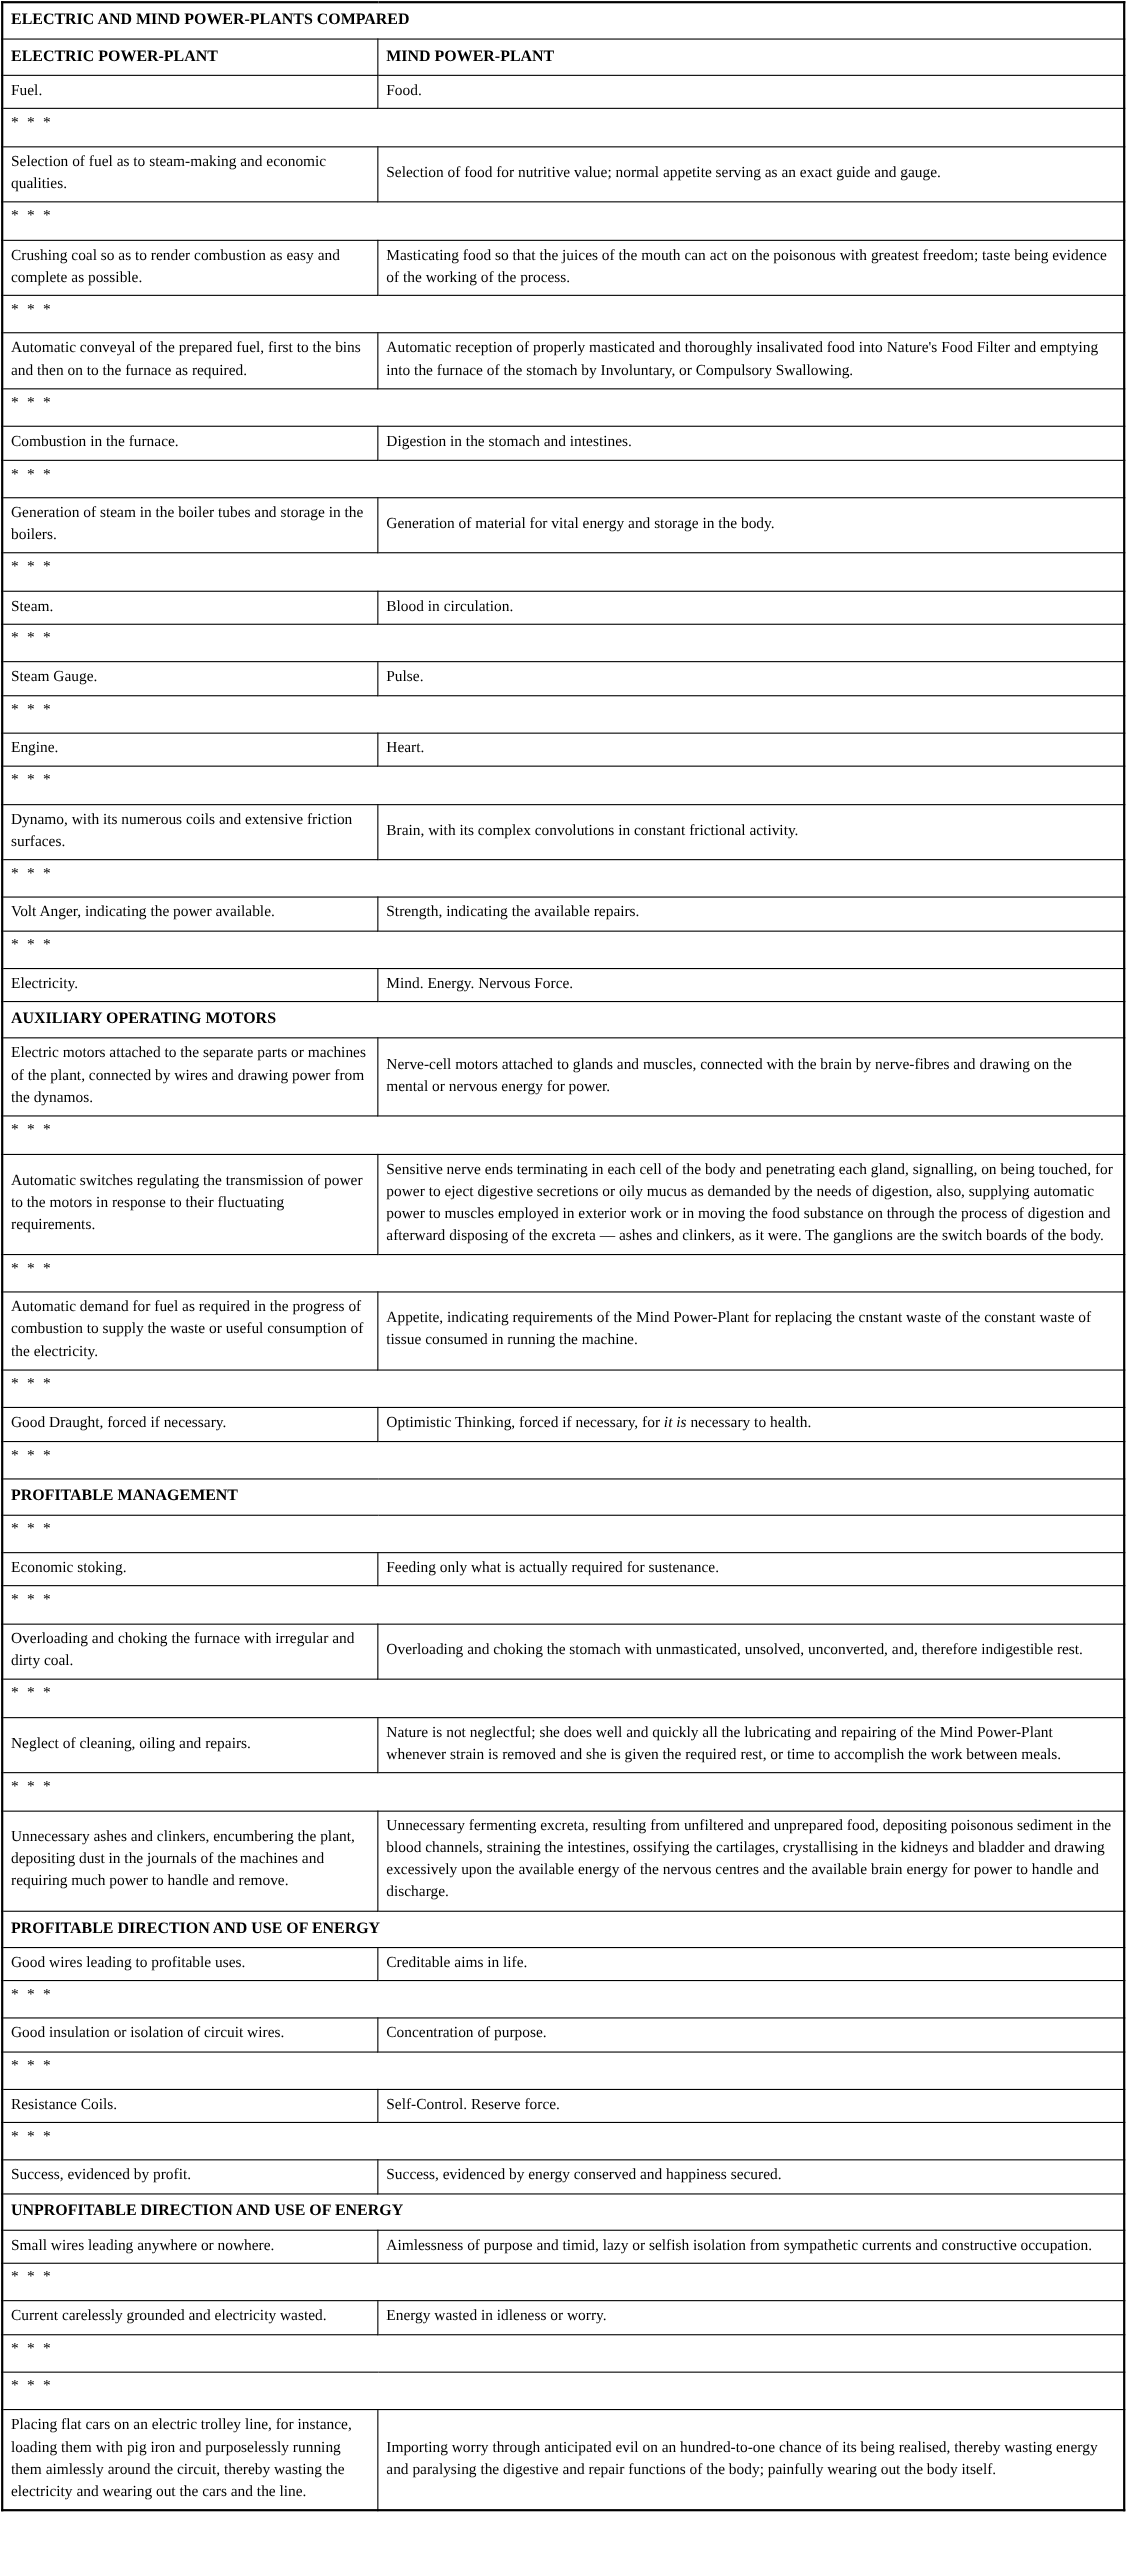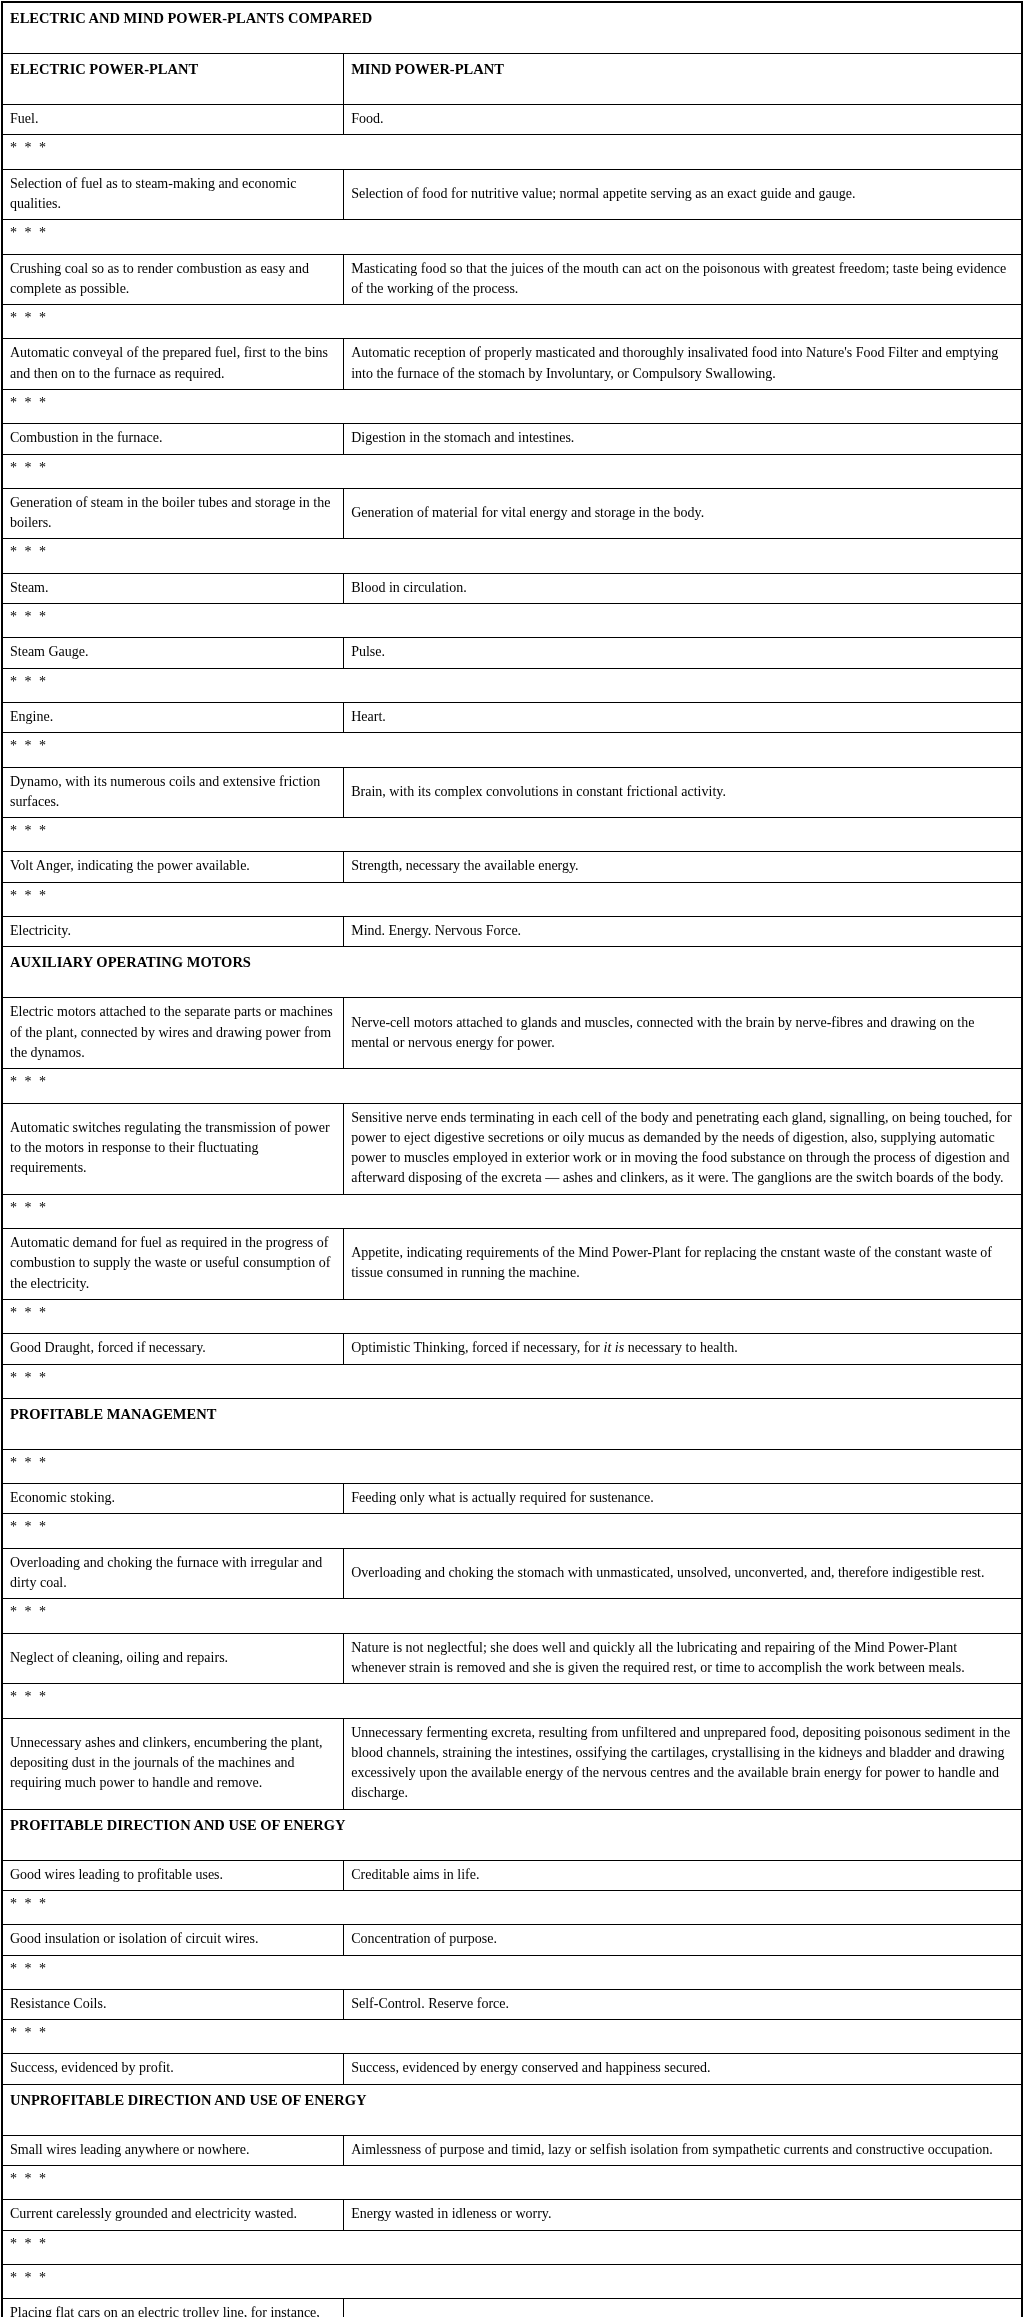--- a/index.html
+++ b/index.html
@@ -28,21 +28,21 @@
     font-size: 14px;
     line-height: 1.45;
     vertical-align: middle;
     text-align: left;
     word-wrap: break-word;
   }
   .title-cell, th.col-header, .section-cell {
     font-weight: bold;
     font-size: 14.5px;
     padding-top: 5px;
-    padding-bottom: 24px;
+    padding-bottom: 6px;
   }
   .separator-cell {
     vertical-align: top;
     letter-spacing: 2px;
     padding-top: 3px;
     padding-bottom: 10px;
     font-size: 14px;
   }
 </style>
 </head>
@@ -129,21 +129,21 @@
         </tr>
         <tr>
           <td>Dynamo, with its numerous coils and extensive friction surfaces.</td>
           <td>Brain, with its complex convolutions in constant frictional activity.</td>
         </tr>
         <tr>
           <td colspan="2" class="separator-cell">* * *</td>
         </tr>
         <tr>
           <td>Volt Anger, indicating the power available.</td>
-          <td>Strength, necessary the available energy.</td>
+          <td>Strength, indicating the available repairs.</td>
         </tr>
         <tr>
           <td colspan="2" class="separator-cell">* * *</td>
         </tr>
         <tr>
           <td>Electricity.</td>
           <td>Mind. Energy. Nervous Force.</td>
         </tr>
         <tr>
           <td colspan="2" class="section-cell">AUXILIARY OPERATING MOTORS</td>

